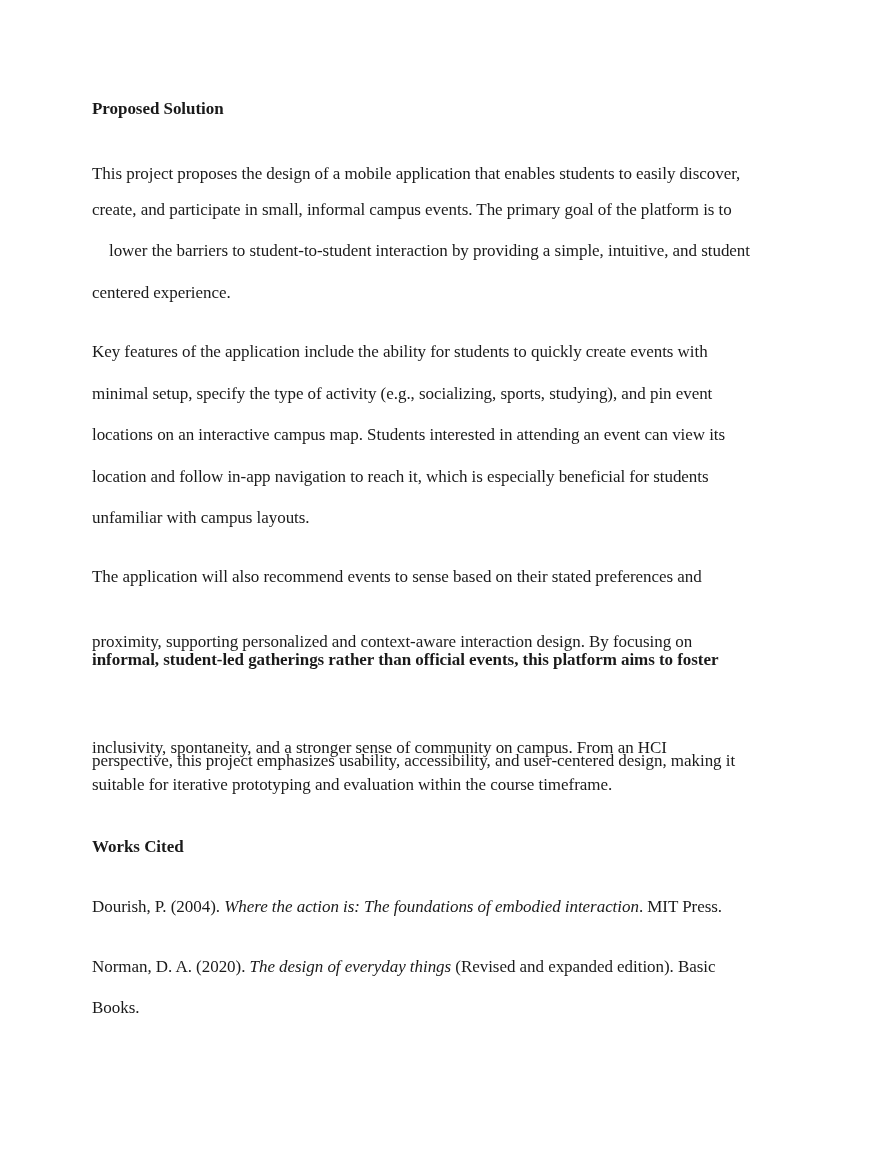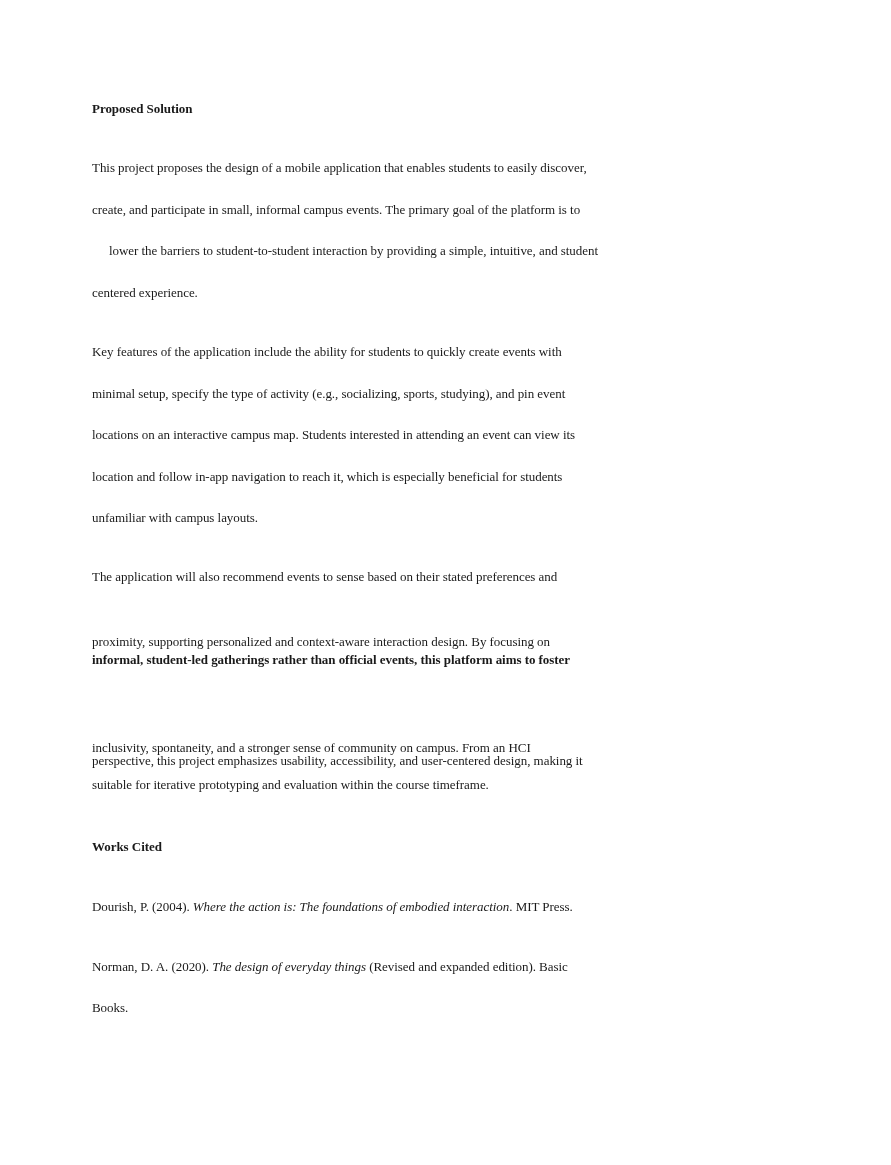--- a/index.html
+++ b/index.html
@@ -19,40 +19,40 @@
       position: absolute;
       left: 0; top: 0;
       width: 891px;
       height: 1165px;
       background: #ffffff;
     }
     .line {
       position: absolute;
       left: 92px;
       white-space: nowrap;
-      font-size: 13px;
+      font-size: 17px;
       line-height: 20px;
       letter-spacing: -0.05px;
     }
     .heading {
       font-weight: bold;
     }
     .italic {
       font-style: italic;
     }
   </style>
 </head>
 <body>
 
 <div class="page">
 
   <div class="line heading" style="top:99px;">Proposed Solution</div>
 
   <div>
-    <div class="line" style="top:158px;">This project proposes the design of a mobile application that enables students to easily discover,</div>
+    <div class="line" style="top:164px;">This project proposes the design of a mobile application that enables students to easily discover,</div>
     <div class="line" style="top:200px;">create, and participate in small, informal campus events. The primary goal of the platform is to</div>
     <div class="line" style="top:241px;margin-left:17px;">lower the barriers to student-to-student interaction by providing a simple, intuitive, and student</div>
     <div class="line" style="top:283px;">centered experience.</div>
   </div>
 
   <div>
     <div class="line" style="top:342px;">Key features of the application include the ability for students to quickly create events with</div>
     <div class="line" style="top:384px;">minimal setup, specify the type of activity (e.g., socializing, sports, studying), and pin event</div>
     <div class="line" style="top:425px;">locations on an interactive campus map. Students interested in attending an event can view its</div>
     <div class="line" style="top:467px;">location and follow in-app navigation to reach it, which is especially beneficial for students</div>

